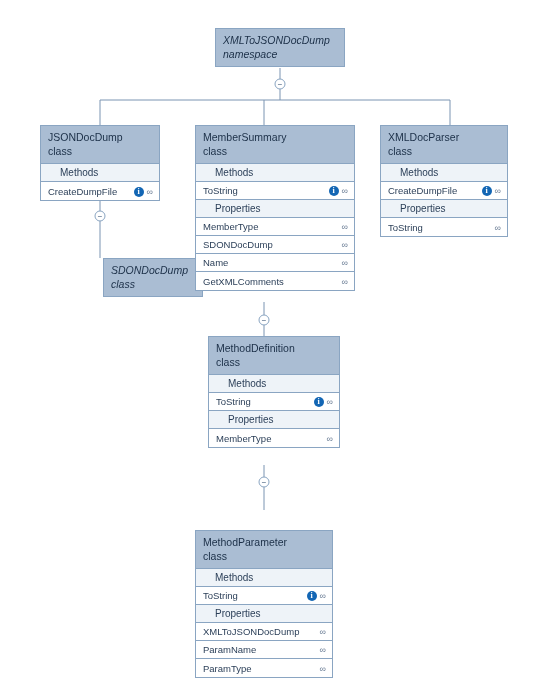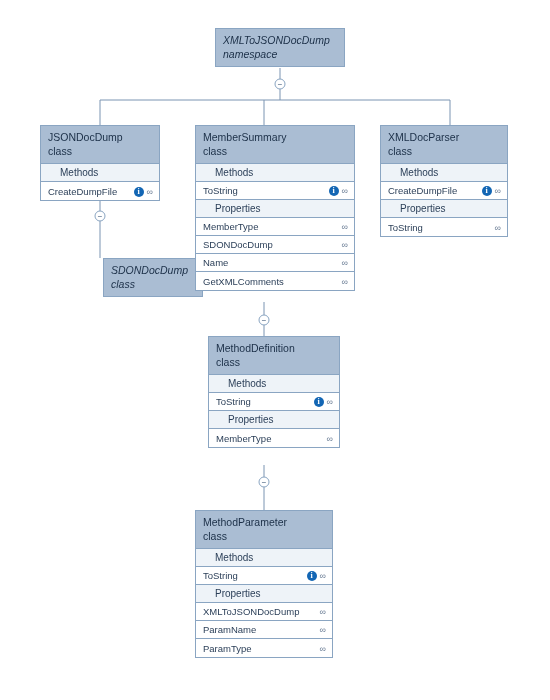--- a/index.html
+++ b/index.html
@@ -202,21 +202,21 @@
   </div>
   <div class="section-hdr">Properties</div>
   <div class="row">
     <span>MemberType</span>
     <span class="ico-group">
         <span class="i-glasses">∞</span>
       </span>
   </div>
 </div>
 
-<div class="box" style="left:195px; top:510px; width:138px;">
+<div class="box" style="left:195px; top:530px; width:138px;">
   <div class="title">
     <span>MethodParameter</span><br><span>class</span>
   </div>
   <div class="section-hdr">Methods</div>
   <div class="row">
     <span>ToString</span>
     <span class="ico-group">
       <span class="i-info">i</span>
       <span class="i-glasses">∞</span>
     </span>

